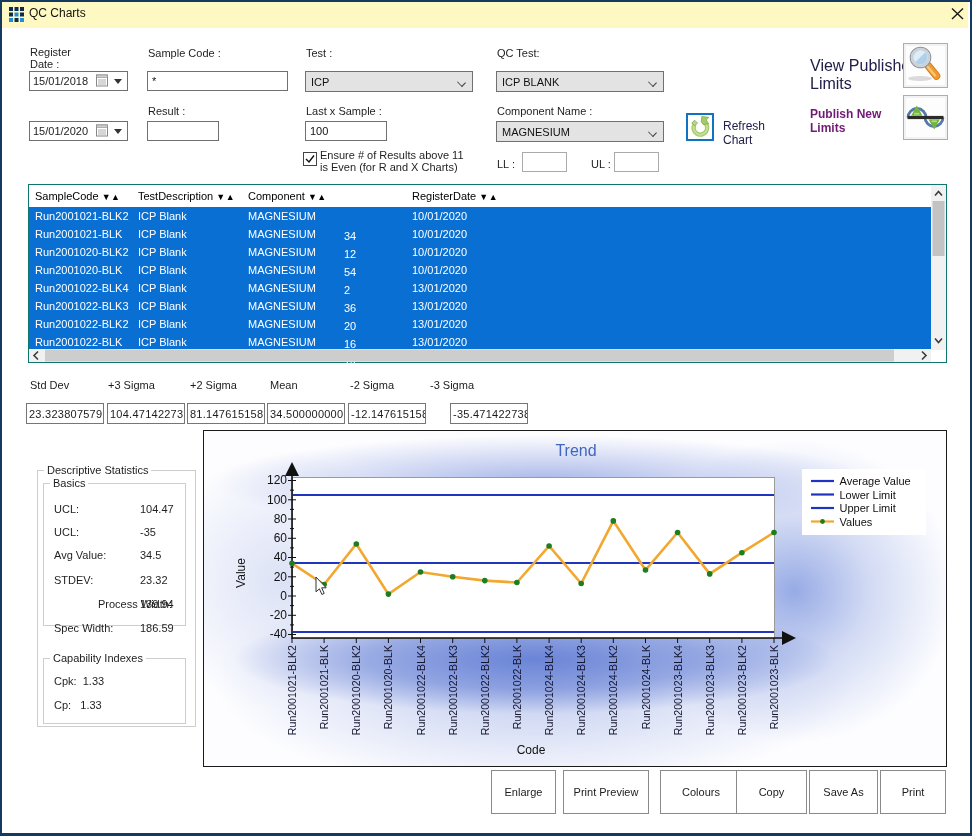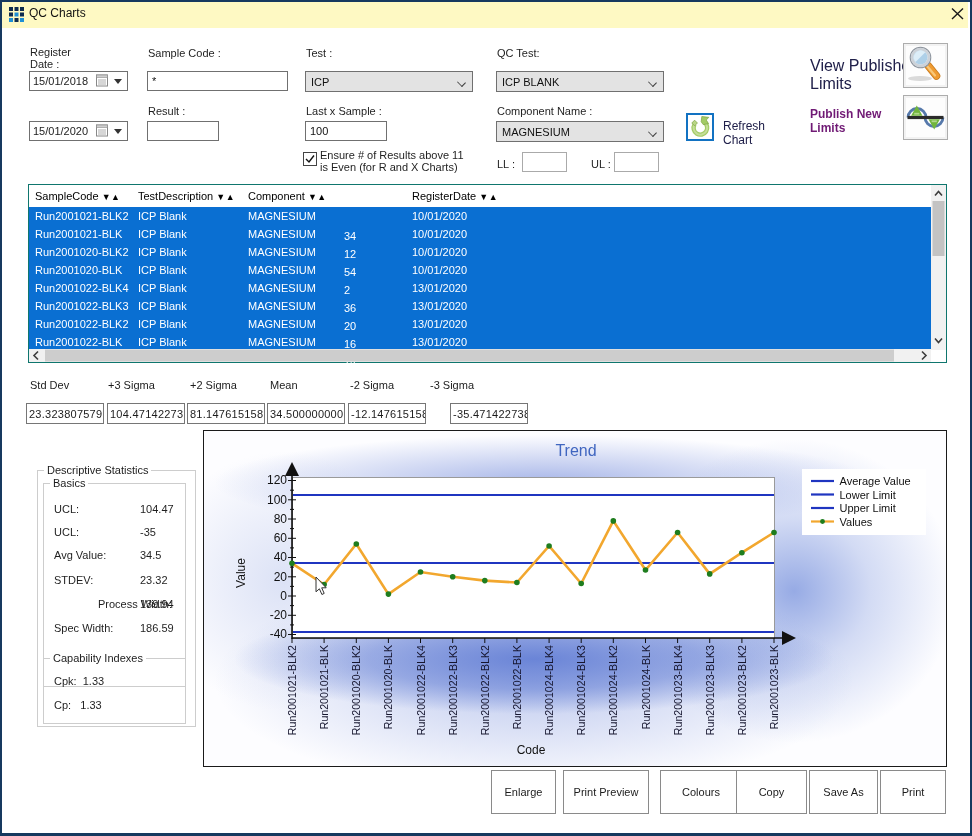--- a/index.html
+++ b/index.html
@@ -271,21 +271,21 @@
 <div class="statbox" style="left:26px;">23.323807579</div>
 <div class="statbox" style="left:107px;">104.47142273</div>
 <div class="statbox" style="left:187px;">81.147615158</div>
 <div class="statbox" style="left:267px;">34.500000000</div>
 <div class="statbox" style="left:348px;">-12.147615158</div>
 <div class="statbox" style="left:414px;margin-left:36px;">-35.471422738</div>
 
 <div class="grp" style="left:37px;top:470px;width:159px;height:257px;">
     <span>Descriptive Statistics</span>
   </div>
-<div class="grp" style="left:43px;top:483px;width:143px;height:204px;text-align:center;">
+<div class="grp" style="left:43px;top:483px;width:143px;height:143px;text-align:center;">
     <span>Basics</span>
   </div>
 <div class="lbl" style="left:54px;top:503px;">UCL:</div>
 <div class="lbl" style="left:140px;top:503px;">104.47</div>
 <div class="lbl" style="left:54px;top:526px;">UCL:</div>
 <div class="lbl" style="left:140px;top:526px;">-35</div>
 <div class="lbl" style="left:54px;top:549px;">Avg Value:</div>
 <div class="lbl" style="left:140px;top:549px;">34.5</div>
 <div class="lbl" style="left:54px;top:574px;">STDEV:</div>
 <div class="lbl" style="left:140px;top:574px;">23.32</div>

